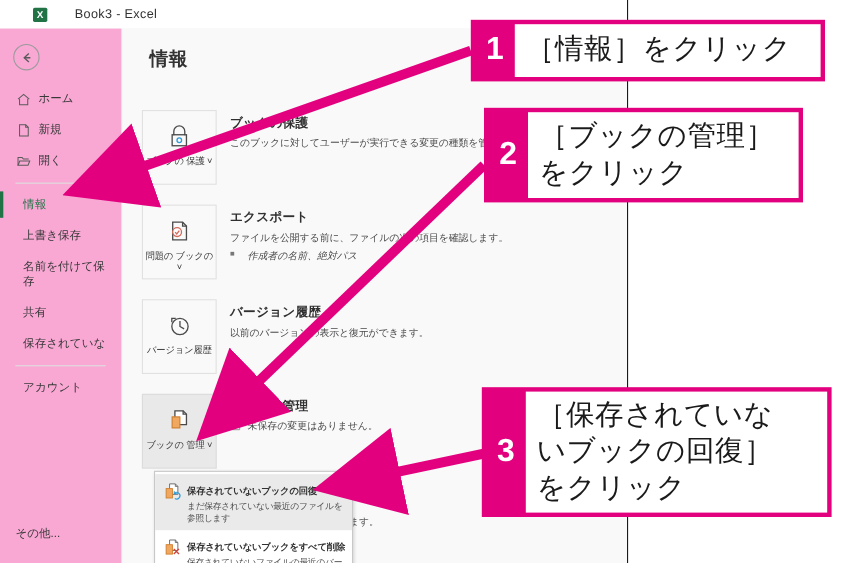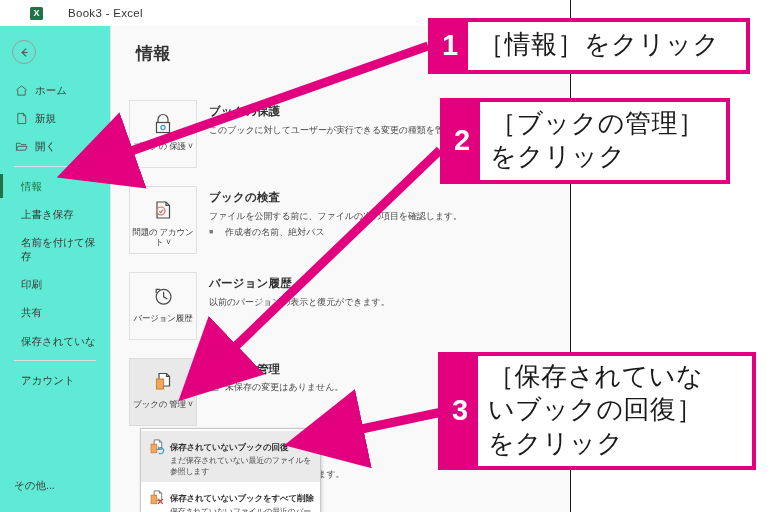--- a/index.html
+++ b/index.html
@@ -49,21 +49,21 @@
     font-size: 11.5px;
     color: #333333;
     letter-spacing: 0.3px;
   }
 
   
   .nav-rail {
     position: absolute;
     left: 0; top: 26px;
     width: 110px; height: 486px;
-    background: #5eead4;
+    background: #f9a8d4;
   }
   .back-btn {
     position: absolute;
     left: 12px; top: 14px;
     width: 24px; height: 24px;
     border: 1.2px solid #9b9b9b;
     border-radius: 50%;
     display: flex; align-items: center; justify-content: center;
   }
   .back-btn svg { display: block; }
@@ -158,20 +158,21 @@
     font-size: 9px;
     color: #4a4a4a;
     line-height: 1.45;
     letter-spacing: -0.1px;
   }
   .sect-bullet {
     margin-top: 3px;
     font-size: 9px;
     color: #4a4a4a;
     display: flex;
+    font-style: italic;
   }
   .sect-bullet .bul {
     display: inline-block;
     width: 16px;
     color: #777;
     font-size: 7px;
     line-height: 1.6;
   }
   .sect-sub {
     margin-top: 4px;
@@ -320,23 +321,20 @@
         <div class="nav-item indented selected">
           <span class="nav-label">情報</span>
         </div>
         <div class="nav-item indented">
           <span class="nav-label">上書き保存</span>
         </div>
         <div class="nav-item indented">
           <span class="nav-label">名前を付けて保存</span>
         </div>
         <div class="nav-item indented">
-          <span class="nav-label">印刷</span>
-        </div>
-        <div class="nav-item indented">
           <span class="nav-label">共有</span>
         </div>
         <div class="nav-item indented">
           <span class="nav-label">保存されていな</span>
         </div>
 
         <div class="nav-sep"></div>
 
         <div class="nav-item indented">
           <span class="nav-label">アカウント</span>
@@ -374,24 +372,24 @@
         <div class="big-btn">
           <span class="bico">
             <svg width="26" height="26" viewBox="0 0 26 26">
               <path d="M7 5 L16 5 L19.5 8.5 L19.5 21 L7 21 Z" fill="none" stroke="#4a4a4a" stroke-width="1.2"></path>
               <path d="M16 5 L16 8.5 L19.5 8.5" fill="none" stroke="#4a4a4a" stroke-width="1.2"></path>
               <circle cx="11" cy="14" r="4" fill="#ffffff" stroke="#d46a5a" stroke-width="1.2"></circle>
               <path d="M9.2 14 L10.7 15.6 L13 12.6" fill="none" stroke="#d46a5a" stroke-width="1.2"></path>
             </svg>
           </span>
           <span class="blabel">問題の
-アカウント ˅</span>
+ブックの ˅</span>
         </div>
         <div class="sect-text">
-          <div class="sect-head">ブックの検査</div>
+          <div class="sect-head">エクスポート</div>
           <div class="sect-desc">ファイルを公開する前に、ファイルの次の項目を確認します。</div>
           <div class="sect-bullet">
             <span class="bul">■</span>
             <span>作成者の名前、絶対パス</span>
           </div>
         </div>
       </div>
 
       <div class="info-section" style="top:246px;">
         <div class="big-btn">

